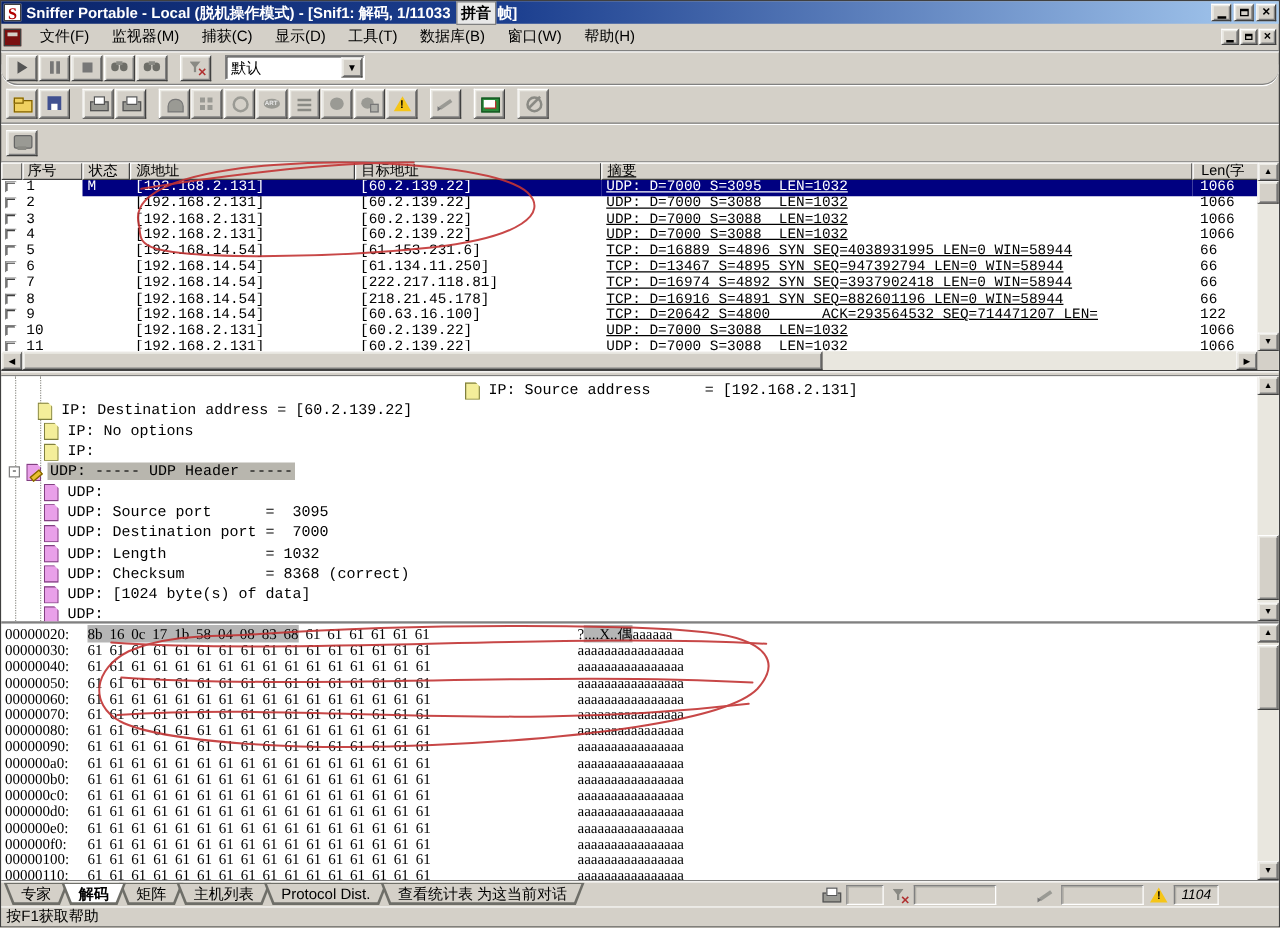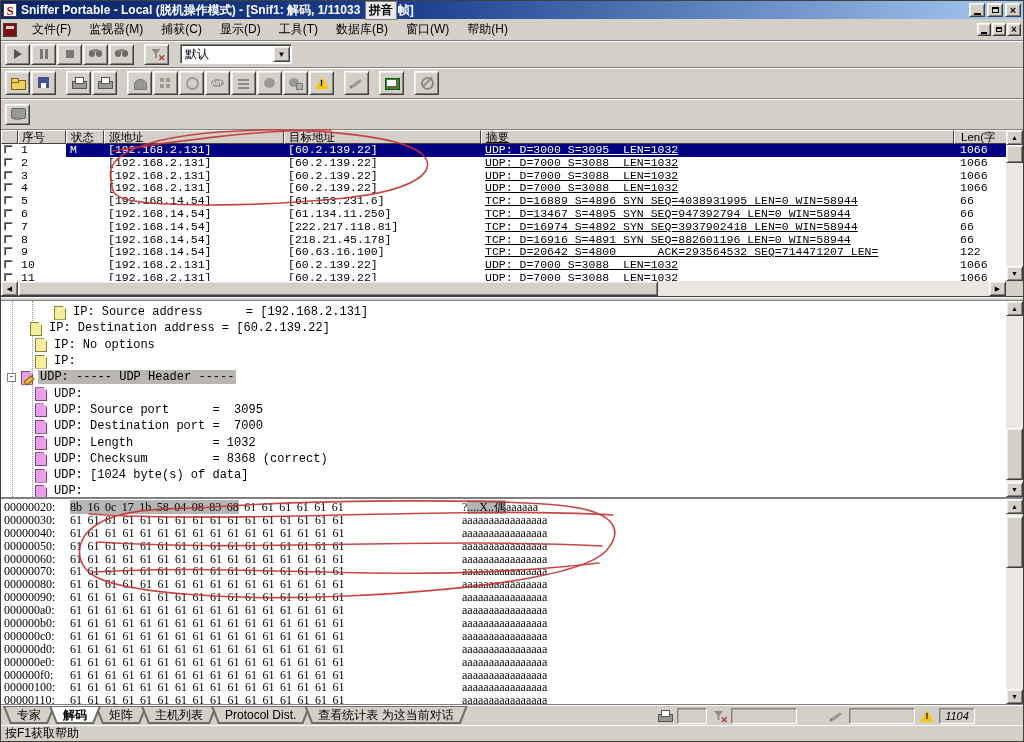--- a/index.html
+++ b/index.html
@@ -23,21 +23,21 @@
 
 .menubar { height:22px; display:flex; align-items:center; padding:0 2px; border-bottom:1px solid #808080; box-shadow:0 1px 0 #fff; flex:none; }
 .mdi-icon { width:14px; height:14px; background:#7a1010; border:1px solid #404040; margin-right:6px; position:relative; flex:none;}
 .mdi-icon::after{ content:""; position:absolute; left:2px; top:2px; width:8px; height:3px; background:#d4d0c8; }
 .menu-item { padding:2px 9px; white-space:nowrap; cursor:default; }
 .mdi-btns { margin-left:auto; display:flex; gap:1px; }
 .wbtn-sm { width:14px; height:13px; }
 
 
 .toolbar { display:flex; align-items:center; padding:2px 4px; border-bottom:1px solid #808080; box-shadow:0 1px 0 #fff; flex:none; }
-.toolbar1 { height:27px; }
+.toolbar1 { height:27px;border-radius:13px; }
 .toolbar2 { height:31px; }
 .toolbar3 { height:31px; border-bottom:1px solid #808080; }
 .tb-btn { width:25px; height:21px; margin-right:1px; flex:none; }
 .toolbar2 .tb-btn { width:25px; height:24px; }
 .tb-sep { width:9px; height:20px; flex:none; }
 .combo { width:112px; height:20px; margin-left:10px; display:flex; align-items:center; background:#fff; border:1px solid; border-color:#808080 #fff #fff #808080; box-shadow:inset 1px 1px 0 #404040; }
 .combo-value { flex:1; padding-left:4px; font-size:12px; white-space:pre; }
 .combo-btn { width:17px; height:16px; margin-right:1px; font-size:8px; }
 
 
@@ -289,21 +289,21 @@
           <div class="hcell c-sum">摘要</div>
           <div class="hcell c-len">Len(字</div>
         </div>
         <div style="flex:1;overflow:hidden;">
             <div class="prow rsel">
               <div class="c-cb"><span class="cbx"></span></div>
               <div class="c-no">1</div>
               <div class="c-st">M</div>
               <div class="c-src">[192.168.2.131]</div>
               <div class="c-dst">[60.2.139.22]</div>
-              <div class="c-sum">UDP: D=3000 S=3095  LEN=1032</div>
+              <div class="c-sum">UDP: D=7000 S=3095  LEN=1032</div>
               <div class="c-len">1066</div>
             </div>
             <div class="prow">
               <div class="c-cb"><span class="cbx"></span></div>
               <div class="c-no">2</div>
               <div class="c-st"></div>
               <div class="c-src">[192.168.2.131]</div>
               <div class="c-dst">[60.2.139.22]</div>
               <div class="c-sum">UDP: D=7000 S=3088  LEN=1032</div>
               <div class="c-len">1066</div>
@@ -408,21 +408,21 @@
       <span class="hcorner"></span>
     </div>
   </div>
 
   <div class="splitter"></div>
 
   <div class="tree-pane">
     <div class="tree-body">
       <div class="guide" style="left:11px;"></div>
       <div class="guide" style="left:31px;"></div>
-    <div class="tline" style="padding-left: 52px;"><span class="tic"></span><span class="ttext">IP: Source address      = [192.168.2.131]</span></div>
+    <div class="tline" style="padding-left: 52px; justify-content: center;"><span class="tic"></span><span class="ttext">IP: Source address      = [192.168.2.131]</span></div>
         <div class="tline" style="padding-left: 28px;"><span class="tic"></span><span class="ttext">IP: Destination address = [60.2.139.22]</span></div>
         <div class="tline" style="padding-left: 33px;"><span class="tic"></span><span class="ttext">IP: No options</span></div>
         <div class="tline" style="padding-left: 33px;"><span class="tic"></span><span class="ttext">IP:</span></div>
         <div class="tline" style="padding-left: 3px;"><span class="expbox">-</span><span class="tic udp"></span><span class="ttext tsel">UDP: ----- UDP Header -----</span></div>
         <div class="tline" style="padding-left: 33px;"><span class="tic pink"></span><span class="ttext">UDP:</span></div>
         <div class="tline" style="padding-left: 33px;"><span class="tic pink"></span><span class="ttext">UDP: Source port      =  3095</span></div>
         <div class="tline" style="padding-left: 33px;"><span class="tic pink"></span><span class="ttext">UDP: Destination port =  7000</span></div>
         <div class="tline" style="padding-left: 33px;"><span class="tic pink"></span><span class="ttext">UDP: Length           = 1032</span></div>
         <div class="tline" style="padding-left: 33px;"><span class="tic pink"></span><span class="ttext">UDP: Checksum         = 8368 (correct)</span></div>
         <div class="tline" style="padding-left: 33px;"><span class="tic pink"></span><span class="ttext">UDP: [1024 byte(s) of data]</span></div>

